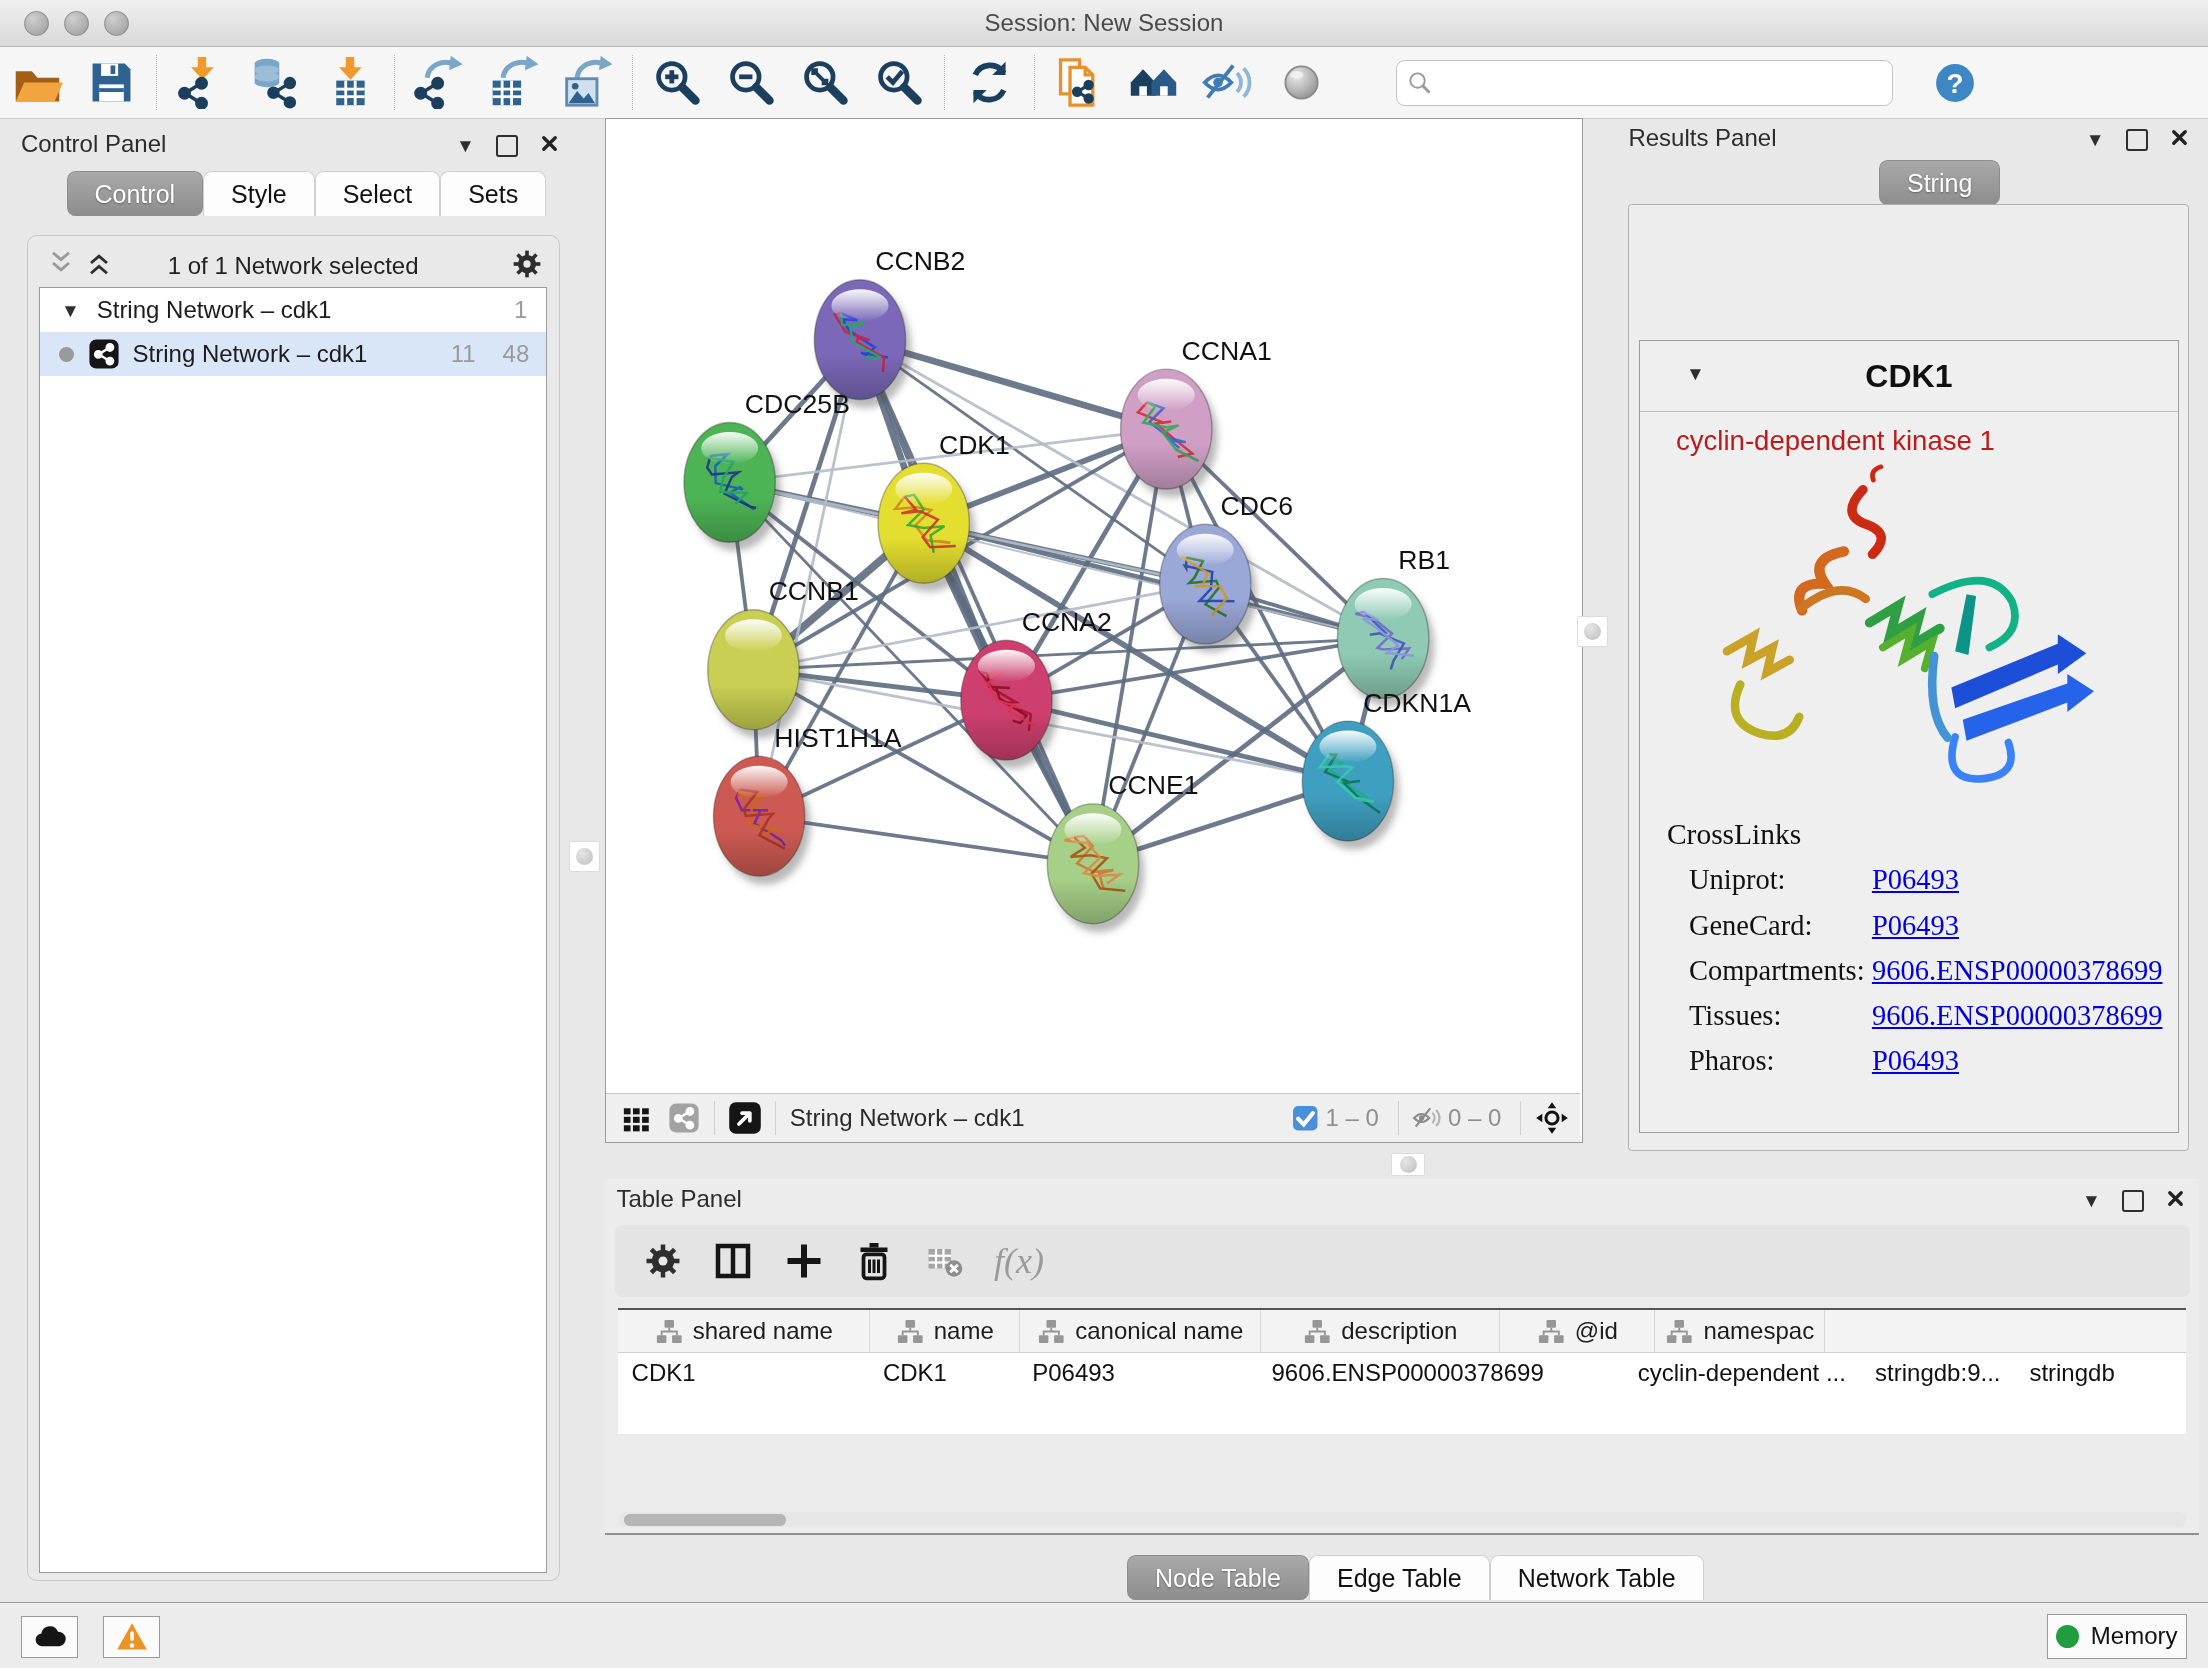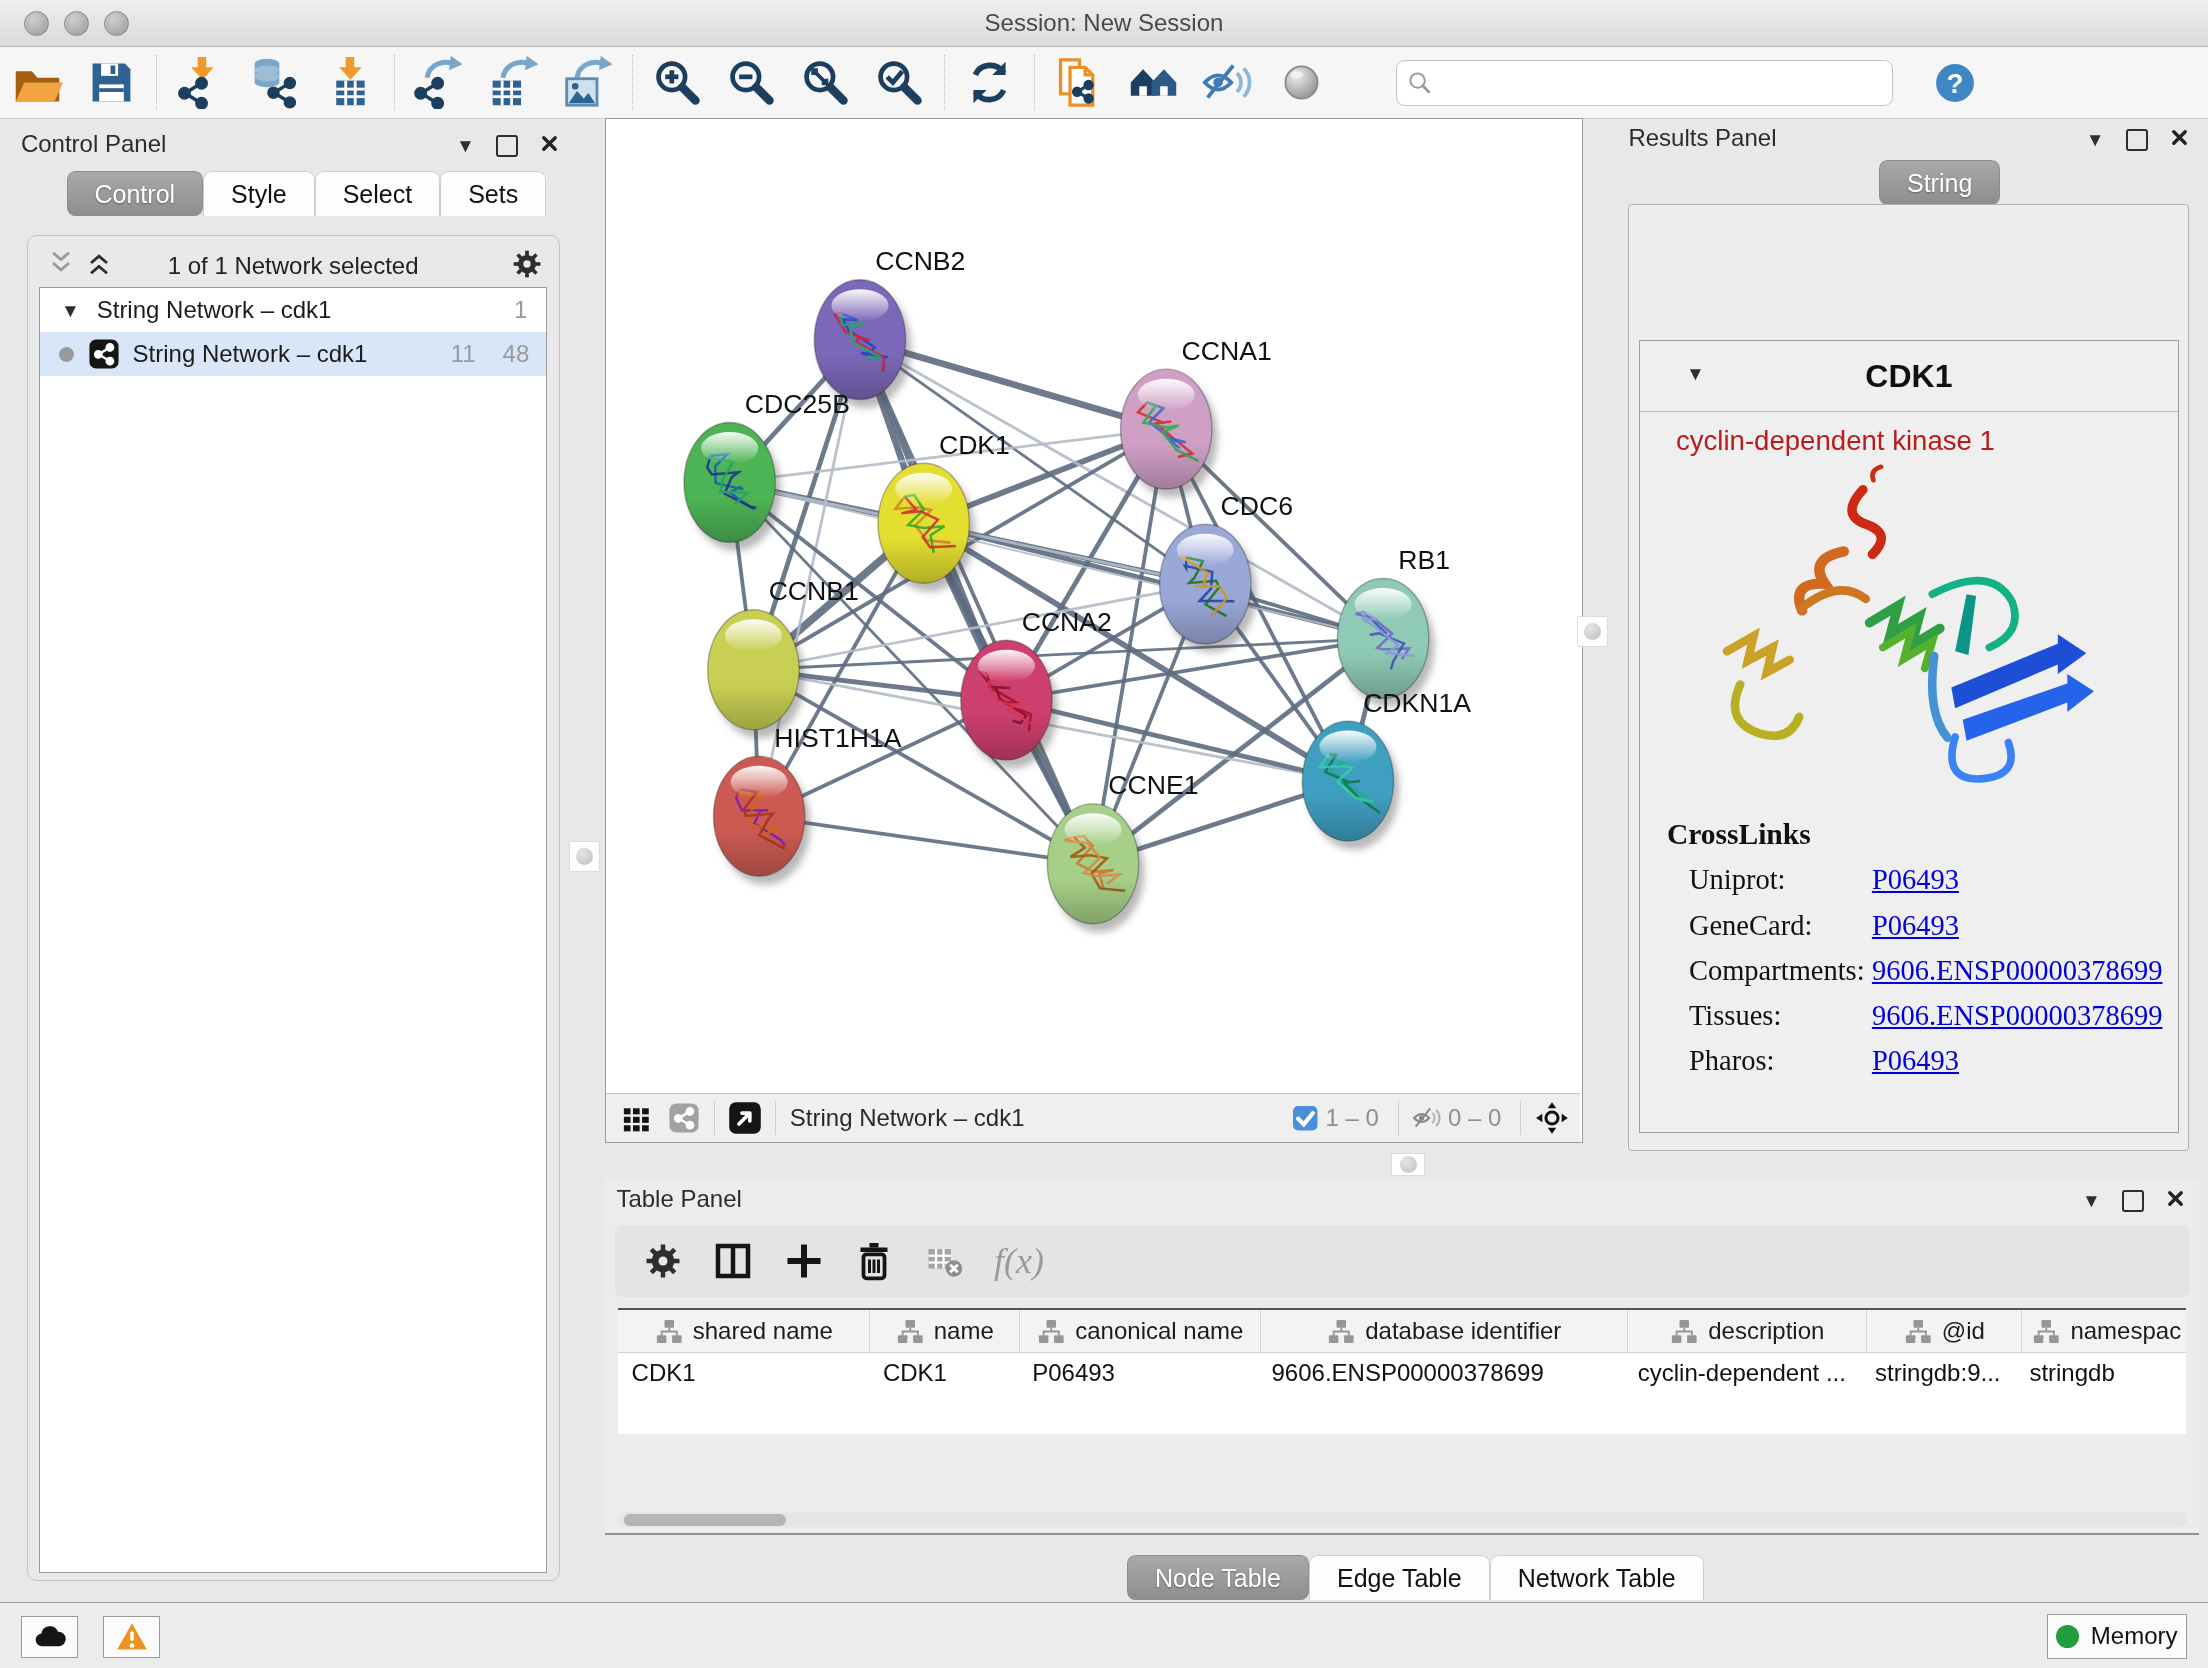--- a/index.html
+++ b/index.html
@@ -63,21 +63,21 @@
   .rbox{position:absolute;left:11.4px;top:86px;width:559px;bottom:3.8px;background:#ededed;
     border:1.9px solid #b0b0b0;border-radius:3.8px;}
   .rbtns{position:absolute;left:9.5px;top:34px;right:9.5px;height:93px;border:1.9px solid #9e9e9e;background:#ededed;}
   .rbtn{position:absolute;top:23px;height:48px;background:#fff;border:1px solid #bbb;border-radius:9.5px;
     font-size:25px;color:#111;cursor:pointer;font-family:"Liberation Sans",sans-serif;}
   .rentry{position:absolute;left:9.5px;top:135px;right:9.5px;height:791px;border:1.9px solid #9e9e9e;background:#efefef;}
   .rentry-head{position:absolute;left:0;top:0;right:0;height:70px;border-bottom:1px solid #bdbdbd;}
   .rname{position:absolute;left:0;right:0;top:17px;text-align:center;font-size:32px;font-weight:bold;color:#111;}
   .rdesc{position:absolute;left:36px;top:84px;font-size:27.6px;color:#b91c1c;}
   .xlinks{position:absolute;left:0;right:0;top:477px;font-family:"Liberation Serif",serif;}
-  .xl-title{margin-left:27px;font-size:29.5px;font-weight:bold;color:#111;}
+  .xl-title{margin-left:27px;font-size:29.5px;font-weight:normal;color:#111;}
   .xl-row{margin:13.3px 0 0 49px;font-size:28.5px;color:#111;display:flex;}
   .xl-label{width:183px;}
   .xl-link{color:#0000dd;text-decoration:underline;cursor:pointer;}
   
   .tpanel{position:absolute;left:605px;top:1179px;width:1594px;height:354px;background:#ececec;border-bottom:2.9px solid #8f8f8f;}
   .tp-toolbar{position:absolute;left:9.5px;top:46px;right:9.5px;height:72px;background:#e4e4e4;
     border-radius:7.6px;display:flex;align-items:center;gap:28.5px;padding-left:27px;}
   .tp-toolbar svg{width:42px;height:42px;}
   .fx{font-family:"Liberation Serif",serif;font-style:italic;font-size:36px;color:#9a9a9a;}
   .ttable{position:absolute;left:13.3px;top:129px;right:13.3px;height:124px;border-top:2.9px solid #555;
@@ -881,26 +881,20 @@
               <use href="#s-colhead"></use>
             </svg>
             <span>name</span>
           </div>
           <div class="th" style="width: 240px;">
             <svg viewBox="0 0 30 28" width="28.5" height="27">
               <use href="#s-colhead"></use>
             </svg>
             <span>canonical name</span>
           </div>
-          <div class="th" style="width: 366px;">
-            <svg viewBox="0 0 30 28" width="28.5" height="27">
-              <use href="#s-colhead"></use>
-            </svg>
-            <span>database identifier</span>
-          </div>
           <div class="th" style="width: 238px;">
             <svg viewBox="0 0 30 28" width="28.5" height="27">
               <use href="#s-colhead"></use>
             </svg>
             <span>description</span>
           </div>
           <div class="th" style="width: 154px;">
             <svg viewBox="0 0 30 28" width="28.5" height="27">
               <use href="#s-colhead"></use>
             </svg>

